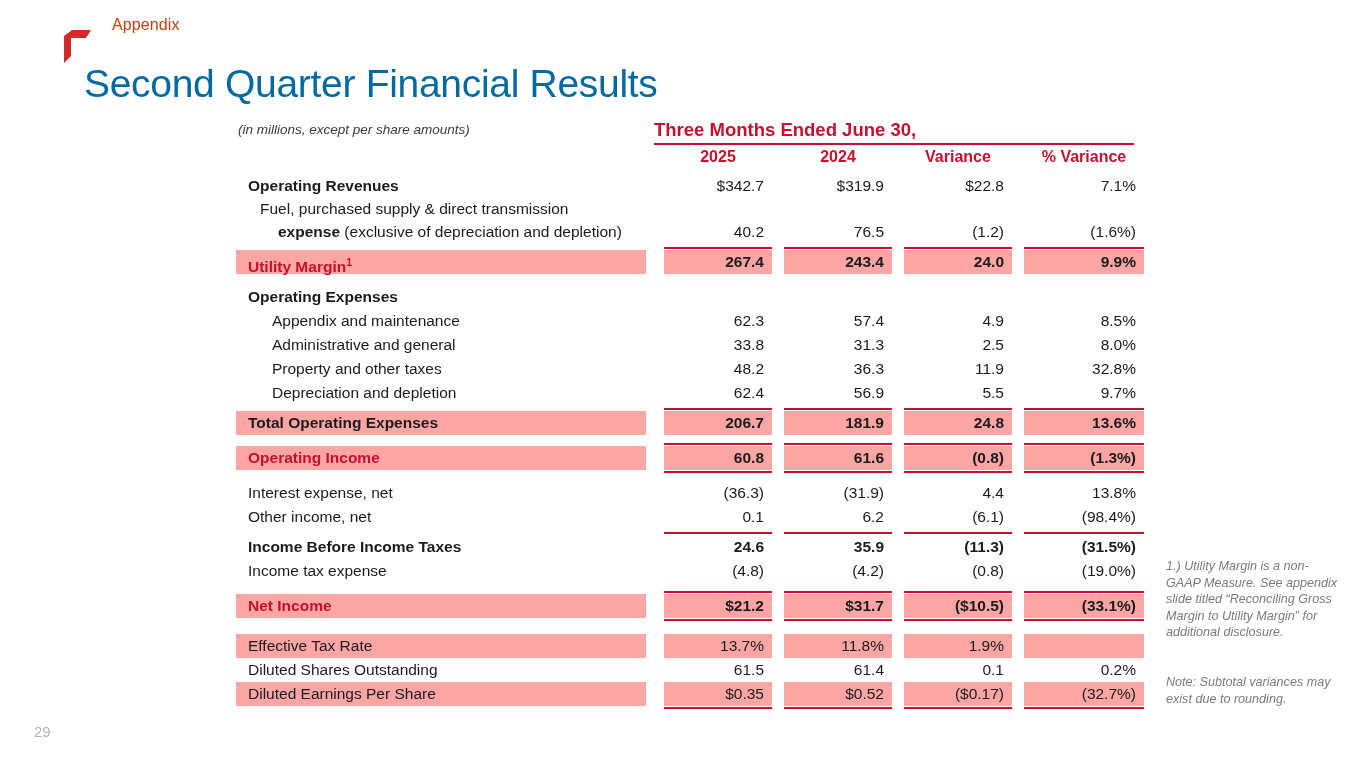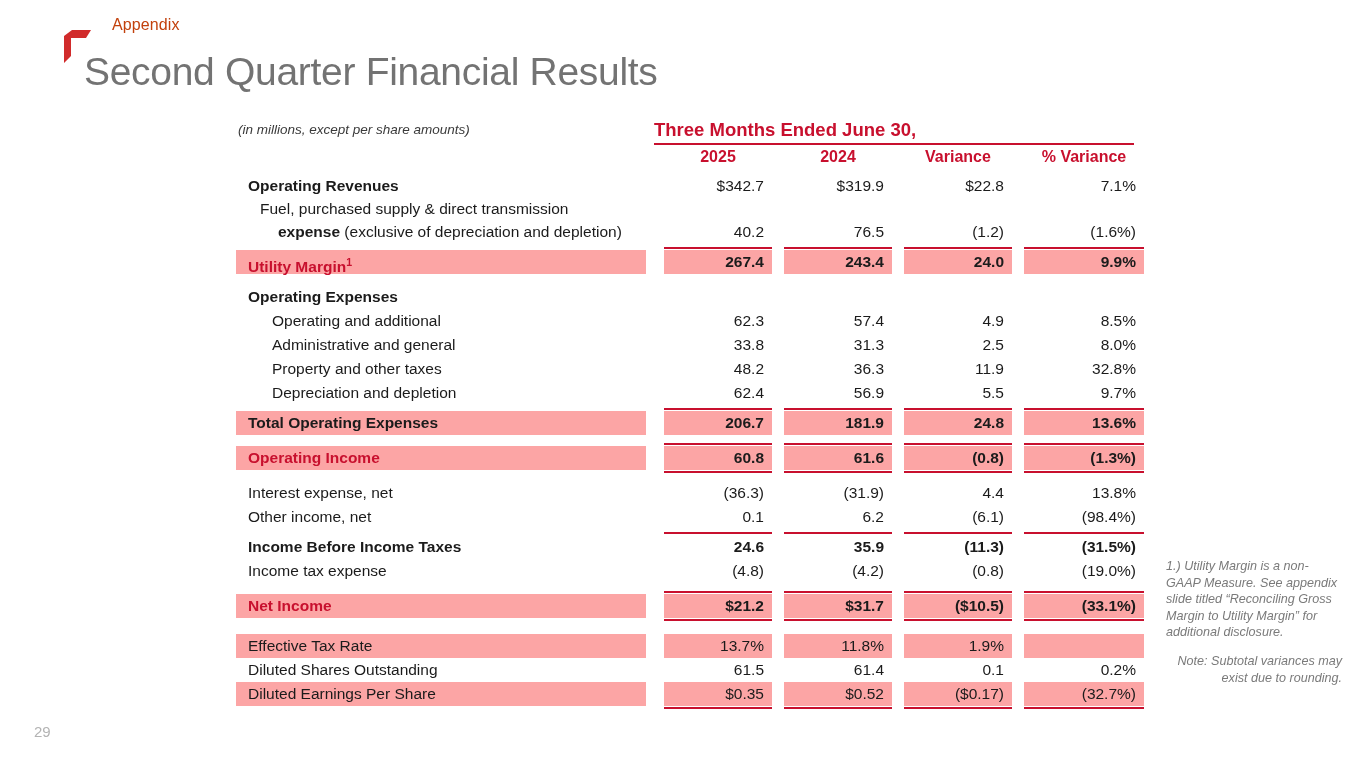--- a/index.html
+++ b/index.html
@@ -35,23 +35,23 @@
     left: 112px;
     top: 16px;
     font-size: 16px;
     color: #c2410c;
     font-family: "Liberation Sans", sans-serif;
     letter-spacing: 0.1px;
   }
   #slide-title {
     position: absolute;
     left: 84px;
-    top: 50px;
+    top: 62px;
     font-size: 39px;
-    color: #737373;
+    color: #0369a1;
     font-family: "Liberation Sans", sans-serif;
     letter-spacing: -0.3px;
     white-space: nowrap;
   }
 
   
   #page-number {
     position: absolute;
     left: 34px;
     top: 723px;
@@ -184,21 +184,21 @@
   #footnotes {
     position: absolute;
     left: 1166px;
     top: 558px;
     width: 176px;
     font-size: 12.6px;
     font-style: italic;
     color: #7a7a7a;
     line-height: 1.32;
   }
-  #footnote-note { margin-top: 12px; text-align: right; }
+  #footnote-note { margin-top: 33px; }
   .sup { font-size: 0.68em; vertical-align: super; }
 </style>
 </head>
 <body>
 
 <div id="slide-header">
   <div id="logo-mark">
     <svg width="30" height="34" viewBox="0 0 30 34">
       <path d="M2 33 L2 6 L10 0 L29 0 L24 8 L9 8 L9 26 Z" fill="#d12b2b"></path>
     </svg>
@@ -328,21 +328,21 @@
           <span class="labelbox b">Operating Expenses</span>
         </td>
         <td class="val"></td>
           <td class="val"></td>
           <td class="val"></td>
           <td class="val"></td>
       </tr>
 
       <tr>
         <td>
-          <span class="labelbox" style="padding-left:36px;">Operating and additional</span>
+          <span class="labelbox" style="padding-left:36px;">Appendix and maintenance</span>
         </td>
         <td class="val">
             <span class="cellbox">62.3</span>
           </td>
         <td class="val">
             <span class="cellbox">57.4</span>
           </td>
         <td class="val">
             <span class="cellbox">4.9</span>
           </td>

